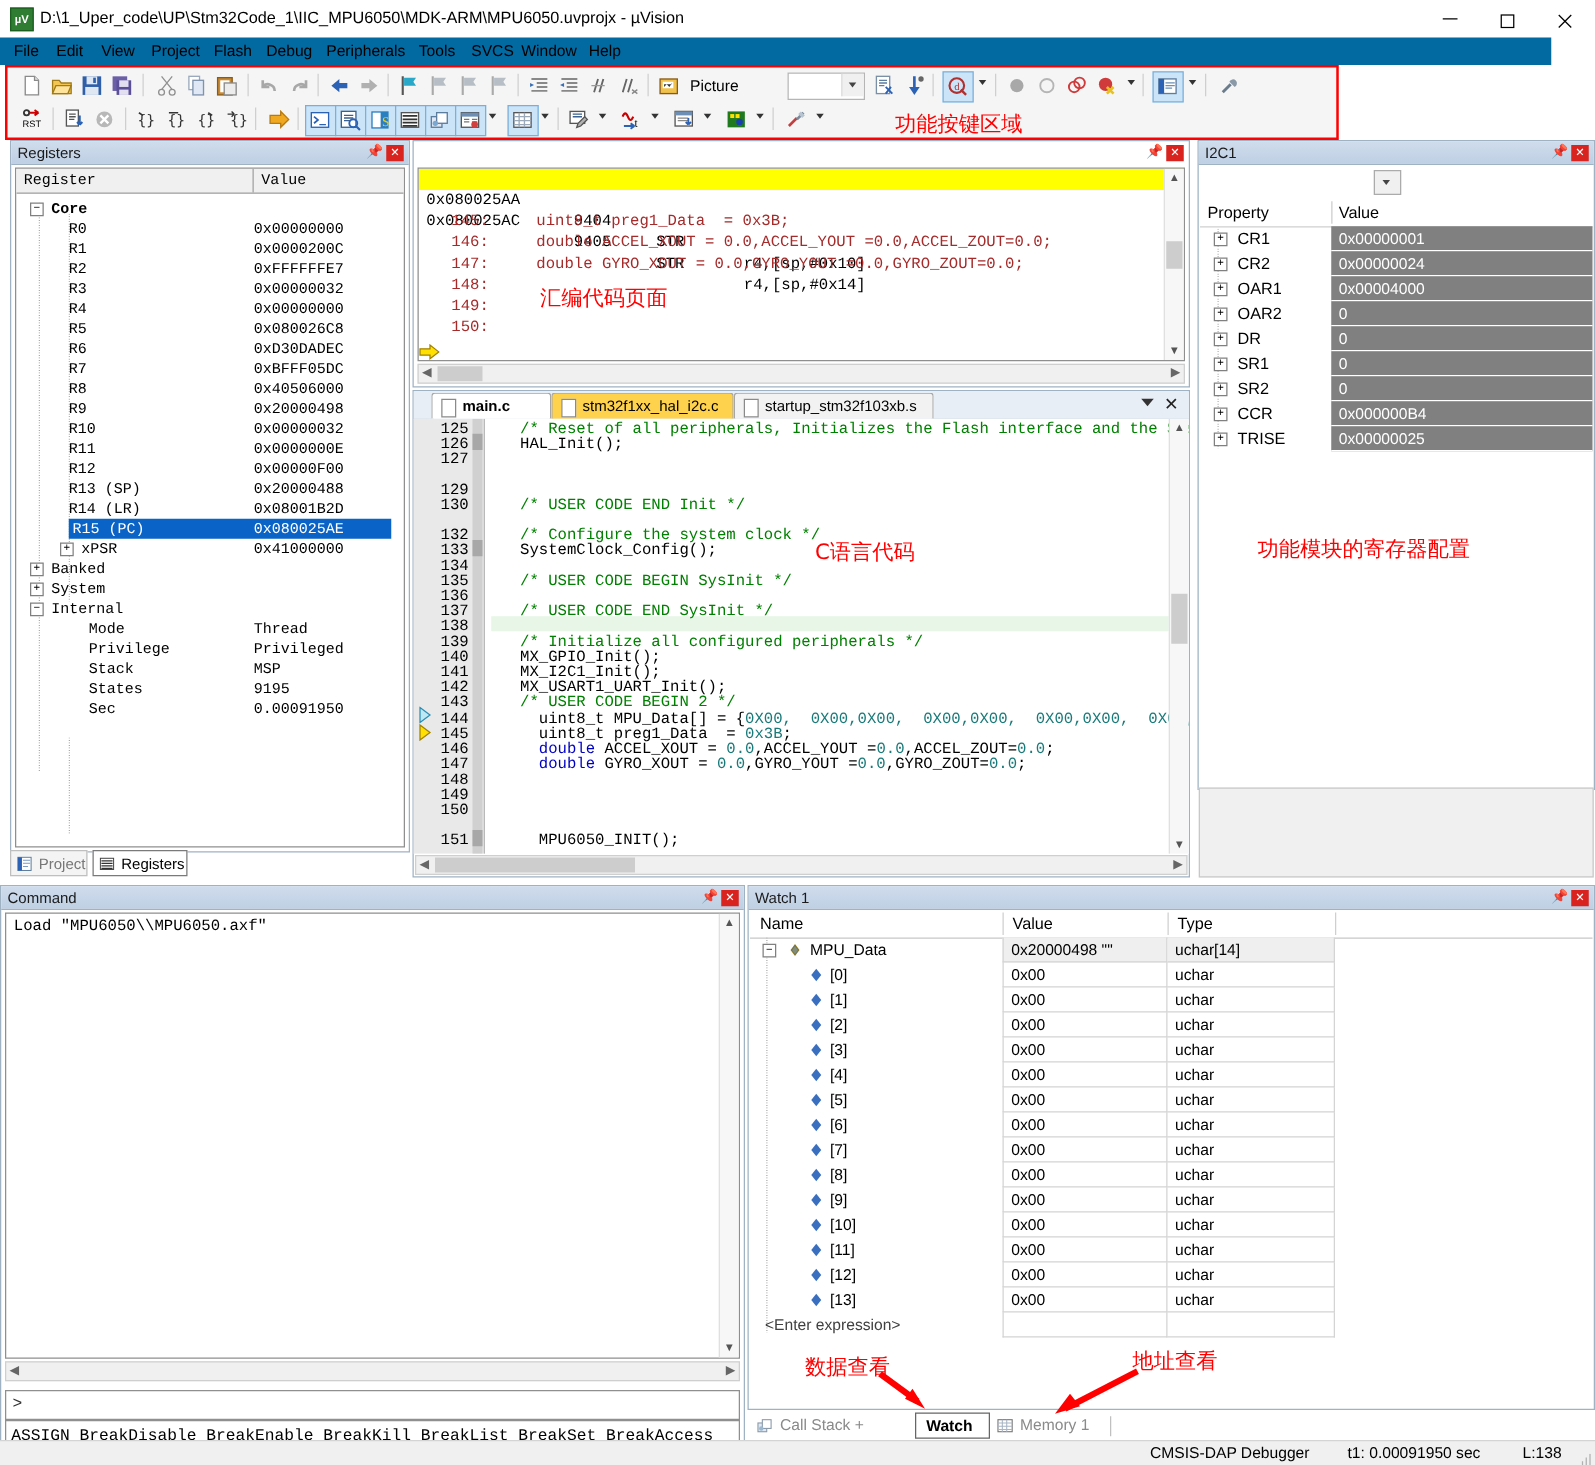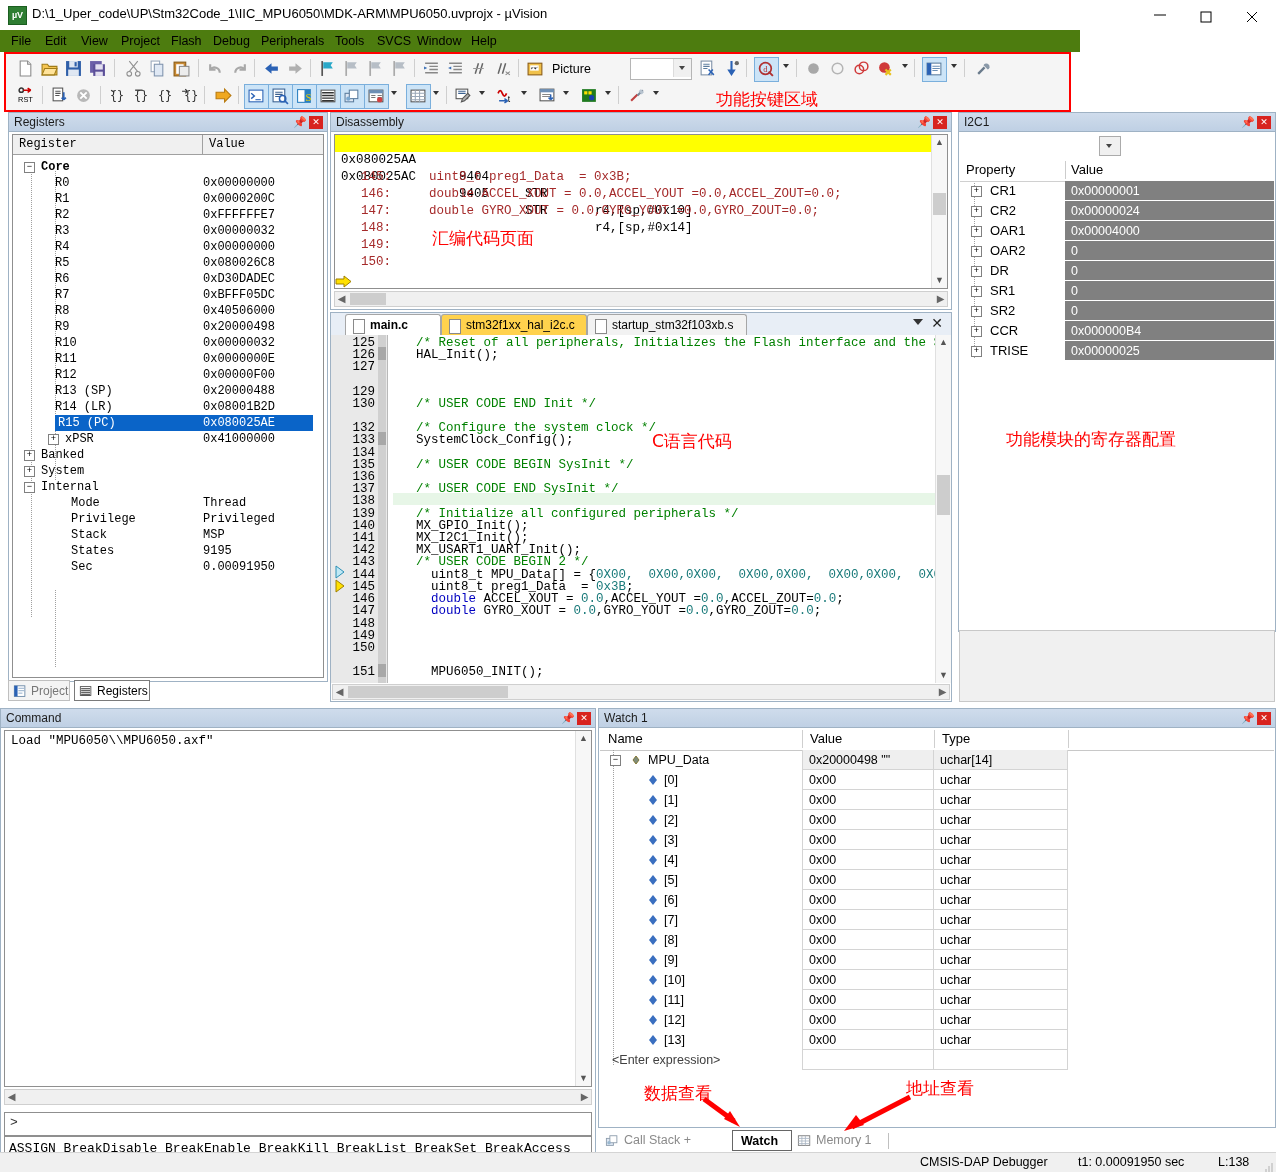--- a/index.html
+++ b/index.html
@@ -14,21 +14,21 @@
 
   
   .titlebar{position:absolute;left:0;top:0;width:1276px;height:30px;background:#ffffff;border-bottom:0;}
   .titlebar .tlogo{position:absolute;left:8px;top:6px;width:17px;height:17px;background:#2e7d32;border:1px solid #1b5e20;color:#fff;font-size:9px;line-height:17px;text-align:center;font-weight:bold;}
   .titlebar .ttext{position:absolute;left:32px;top:6px;font-size:13px;color:#000;white-space:nowrap;}
   .wbtn{position:absolute;top:0;width:46px;height:30px;}
   .wbtn svg{position:absolute;left:16px;top:11px;}
   .wmin{right:92px;} .wmax{right:46px;} .wclose{right:0;}
 
   
-  .menubar{position:absolute;left:0;top:30px;width:1080px;height:22px;background:#4d7c0f;}
+  .menubar{position:absolute;left:0;top:30px;width:1241px;height:22px;background:#0369a1;}
   .menubar .mi{position:absolute;top:3px;height:17px;line-height:17px;font-size:12.5px;padding:0 5px;white-space:nowrap;}
 
   
   .tbwrap{position:absolute;left:4px;top:52px;width:1063px;height:56px;background:#f5f5f5;border:2px solid #ff0000;}
   .toolrow{position:absolute;left:0;height:27px;width:100%;}
   .toolrow.r1{top:1px;} .toolrow.r2{top:28px;}
   .tbtn{position:absolute;top:2px;width:23px;height:23px;}
   .tbtn.sel{background:#cce4f7;border:1px solid #7aafdc;}
   .tsep{position:absolute;top:4px;width:1px;height:18px;background:#cfcfcf;}
   .tlabel{position:absolute;top:7px;font-size:12.5px;color:#000;}
@@ -682,21 +682,20 @@
     <div class="prtab active" style="left:66px;width:76px">
       <svg style="position:absolute;left:4px;top:4px" width="14" height="13" viewBox="0 0 16 16">
           <rect x="1" y="2" width="13" height="11" fill="#fff" stroke="#444"></rect>
           <path d="M2 4.5h11M2 7h11M2 9.5h11M2 12h11" stroke="#333" stroke-width="1.3"></path>
         </svg>
       <span>Registers</span>
     </div>
   </div>
 
   <div class="panel dis">
-    <div class="ptitle">Disassembly</div>
     <div class="pin">📌</div>
     <div class="pclose">✕</div>
     <div class="body">
 
       <div class="dline hl" style="top:0px">
         <span class="c1">0x080025AA</span>
         <span class="c2">9404</span>
         <span class="c3">STR</span>
         <span class="c4">r4,[sp,#0x10]</span>
       </div>

